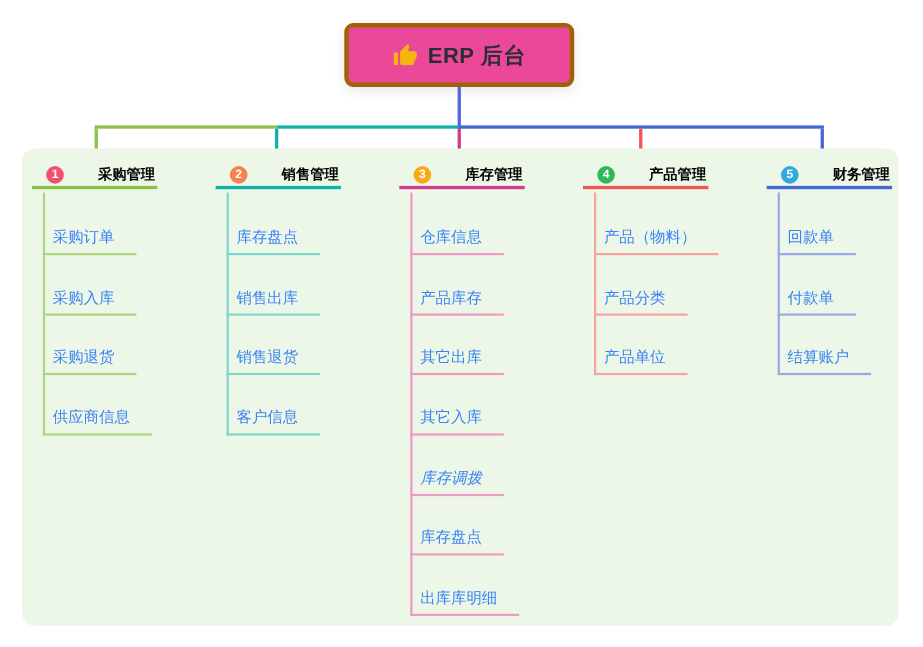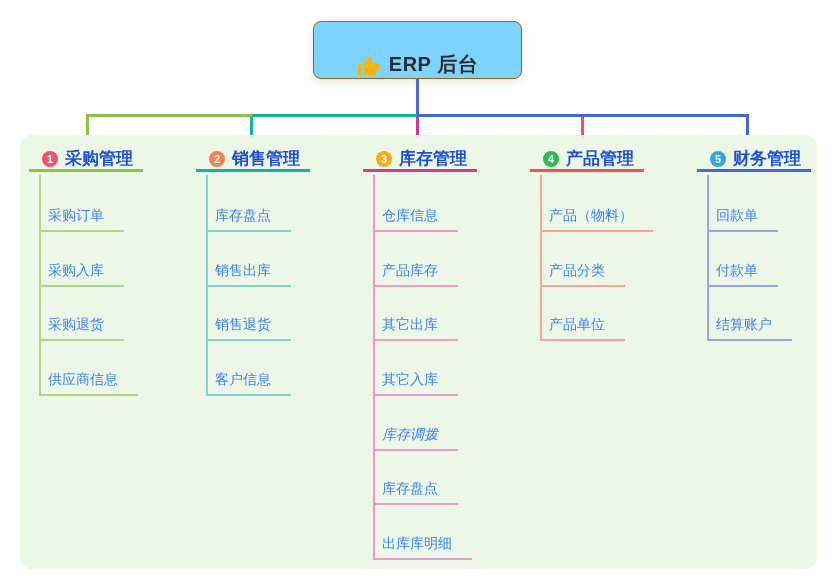--- a/index.html
+++ b/index.html
@@ -5,23 +5,23 @@
   * { margin:0; padding:0; box-sizing:border-box; }
   html,body { background:#ffffff; }
   body { font-family:"Liberation Sans","DejaVu Sans",sans-serif; }
   #stage {
     position:relative; width:839px; height:588px; background:#ffffff; overflow:hidden;
   }
 
   
   .root-card {
     position:absolute; left:313px; top:21px; width:209px; height:58px;
-    background:#7dd3fc; border:1px solid #a16207; border-radius:8px;
+    background:#ec4899; border:4px solid #a16207; border-radius:8px;
     box-shadow:0 3px 10px rgba(60,70,90,.12);
-    display:flex; align-items:flex-end; justify-content:center; gap:9px;
+    display:flex; align-items:center; justify-content:center; gap:9px;
     cursor:pointer;
   }
   .root-card .thumb { width:23px; height:23px; display:block; }
   .root-label { font-size:20px; font-weight:600; color:#2a2e34; letter-spacing:.5px; }
 
   
   .line { position:absolute; }
   .trunk      { left:416px; top:79px;  width:3px;  height:38px; background:#5566dd; }
   .bus-green  { left:86px;  top:114px; width:166px; height:3px; background:#8bc34a; }
   .bus-teal   { left:252px; top:114px; width:165px; height:3px; background:#12b3a7; }
@@ -57,21 +57,21 @@
     position:absolute; left:0; top:0; width:114px; height:24px;
     border-bottom:3px solid var(--main);
     display:flex; align-items:center; gap:7px; padding-left:13px;
     cursor:pointer;
   }
   .badge {
     width:16px; height:16px; border-radius:50%; background:var(--badge);
     color:#ffffff; font-size:11px; font-weight:bold;
     display:flex; align-items:center; justify-content:center; flex:0 0 16px;
   }
-  .branch-title .t { font-size:17px; font-weight:600; color:#1d4ed8; white-space:nowrap; }
+  .branch-title .t { font-size:13px; font-weight:600; color:#000000; white-space:nowrap;margin-left:24px; }
 
   .spine { position:absolute; left:10px; top:27px; width:2px; background:var(--light); }
   .b1 .spine, .b2 .spine { height:221px; }
   .b3 .spine { height:385px; }
   .b4 .spine, .b5 .spine { height:166px; }
 
   .child {
     position:absolute; left:10px; height:26px;
     border-bottom:2px solid var(--light);
     padding:0 20px 5px 9px;

